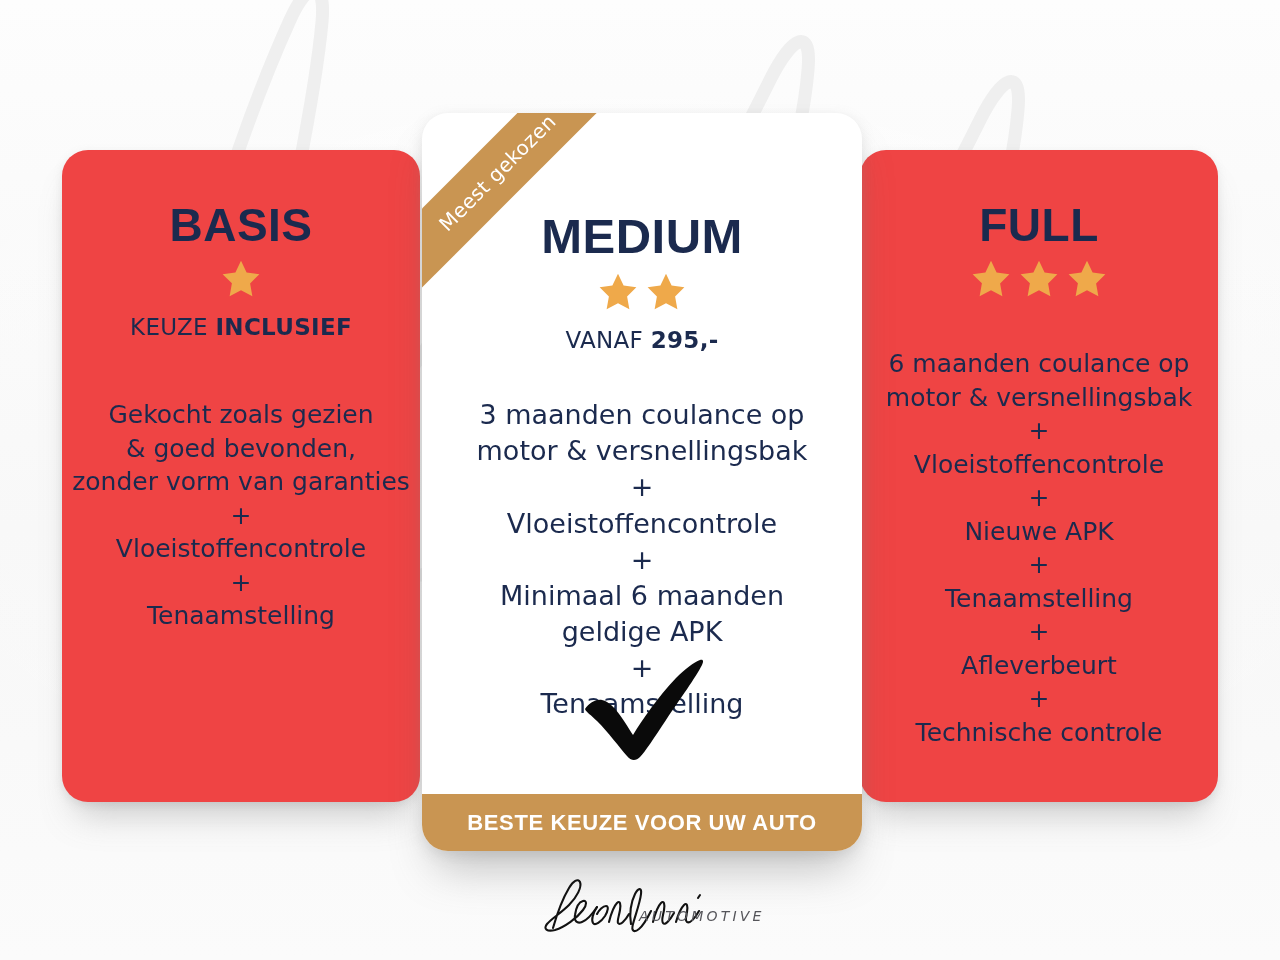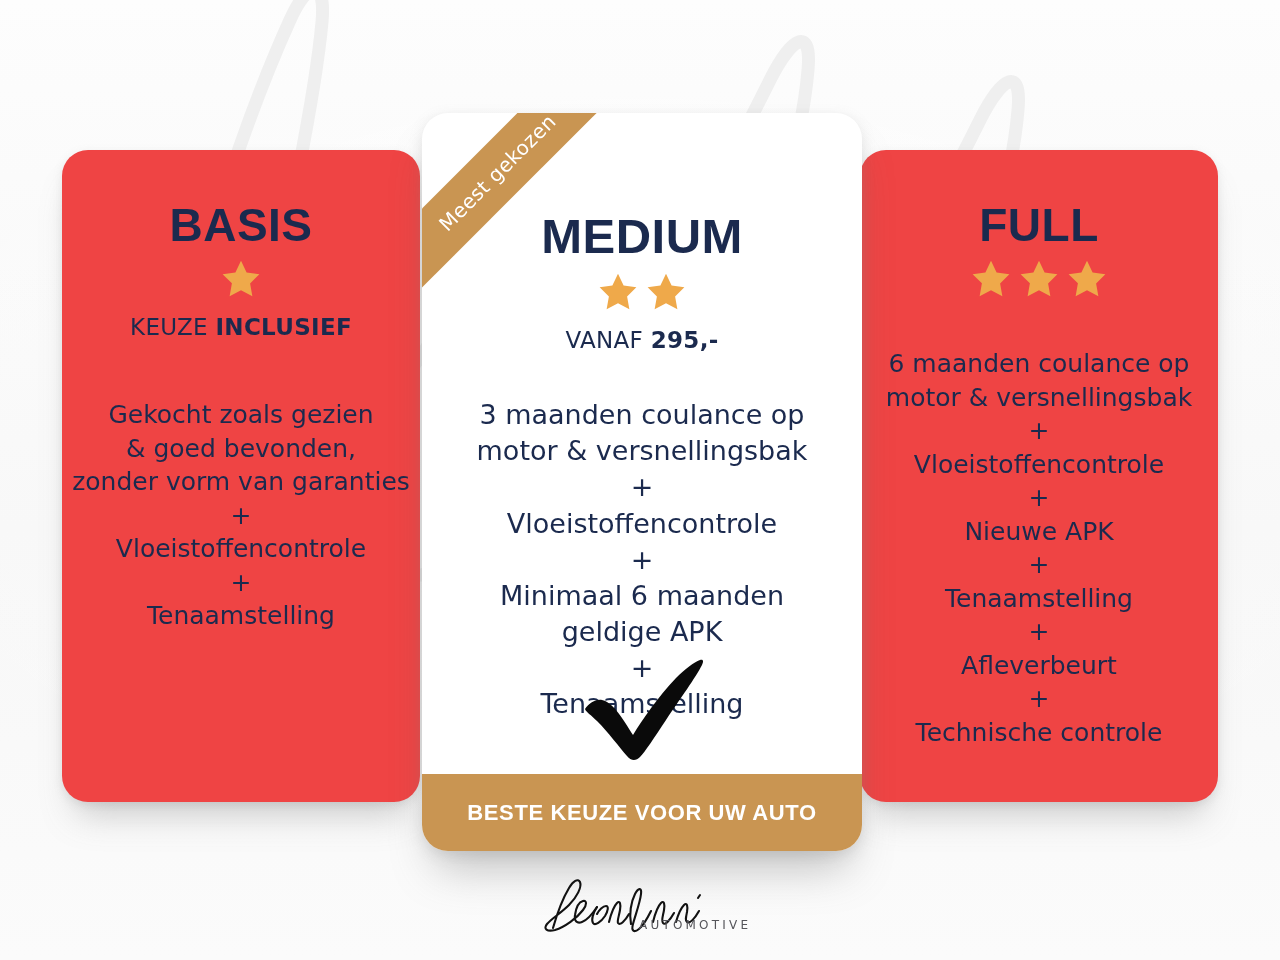--- a/index.html
+++ b/index.html
@@ -170,21 +170,21 @@
     display: flex;
     justify-content: center;
   }
   #checkmark svg { width: 132px; height: 110px; display: block; }
 
   #medium-footer {
     position: absolute;
     left: 0;
     right: 0;
     bottom: 0;
-    height: 77px;
+    height: 57px;
     background: #c99552;
     display: flex;
     align-items: center;
     justify-content: center;
   }
   #medium-footer-label {
     color: #ffffff;
     font-family: "Liberation Sans", sans-serif;
     font-weight: bold;
     font-size: 22px;
@@ -209,25 +209,26 @@
   #brand-script {
     position: absolute;
     left: 0;
     top: 0;
     width: 180px;
     height: 66px;
   }
   #brand-sub {
     position: absolute;
     left: 104px;
-    top: 46px;
-    font-family: "DejaVu Sans", sans-serif;
-    font-size: 12px;
+    top: 36px;
+    font-family: "DejaVu Sans", sans-serif;
+    font-size: 14px;
     letter-spacing: 3.2px;
     color: #55555a;
+    font-style: italic;
   }
 </style>
 </head>
 <body>
 
 <div id="bg-shade"></div>
 <div id="bg-watermark">
   <svg viewBox="0 0 1180 940" xmlns="http://www.w3.org/2000/svg" aria-hidden="true">
     <g fill="none" stroke="#efefef" stroke-width="13" stroke-linecap="round" stroke-linejoin="round">
       <path d="M120 470 C 150 330, 200 170, 250 60 C 268 20, 286 18, 282 62 C 274 150, 240 300, 214 420 C 196 505, 186 560, 196 580 C 210 606, 268 560, 330 470 C 392 380, 440 300, 470 310 C 496 319, 470 380, 440 430 C 410 480, 396 510, 412 520 C 436 534, 520 470, 590 370"></path>

